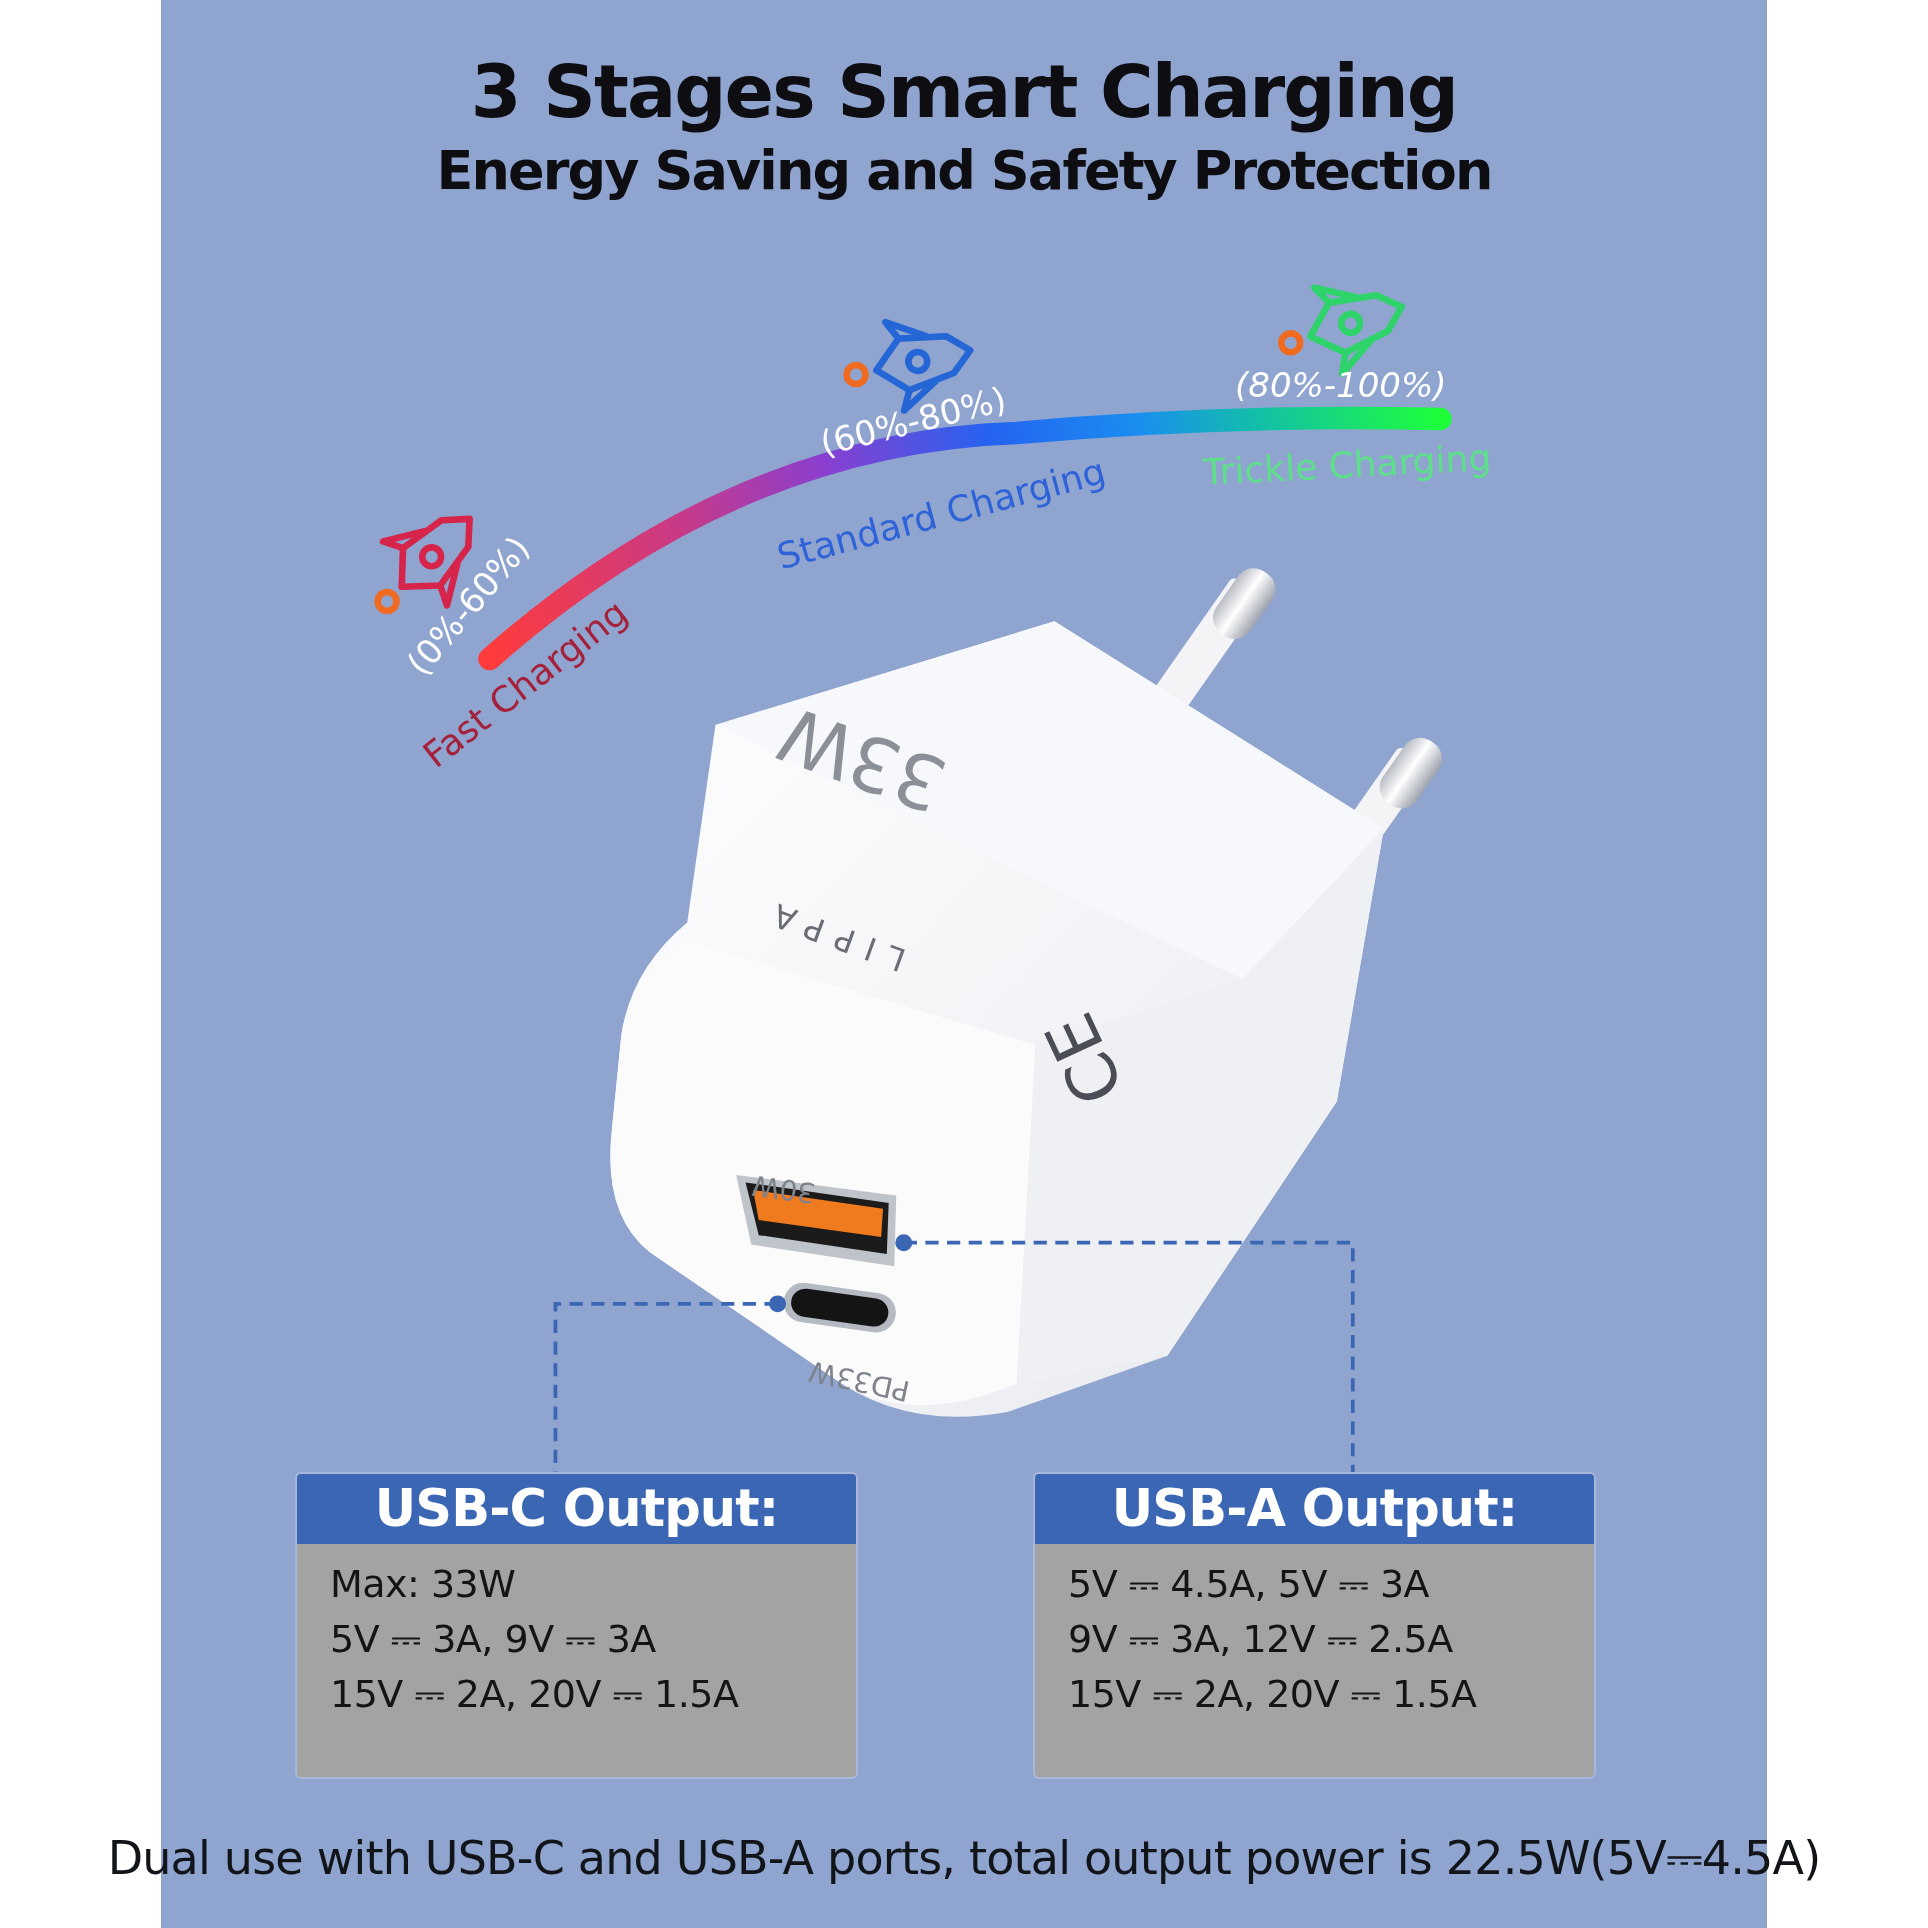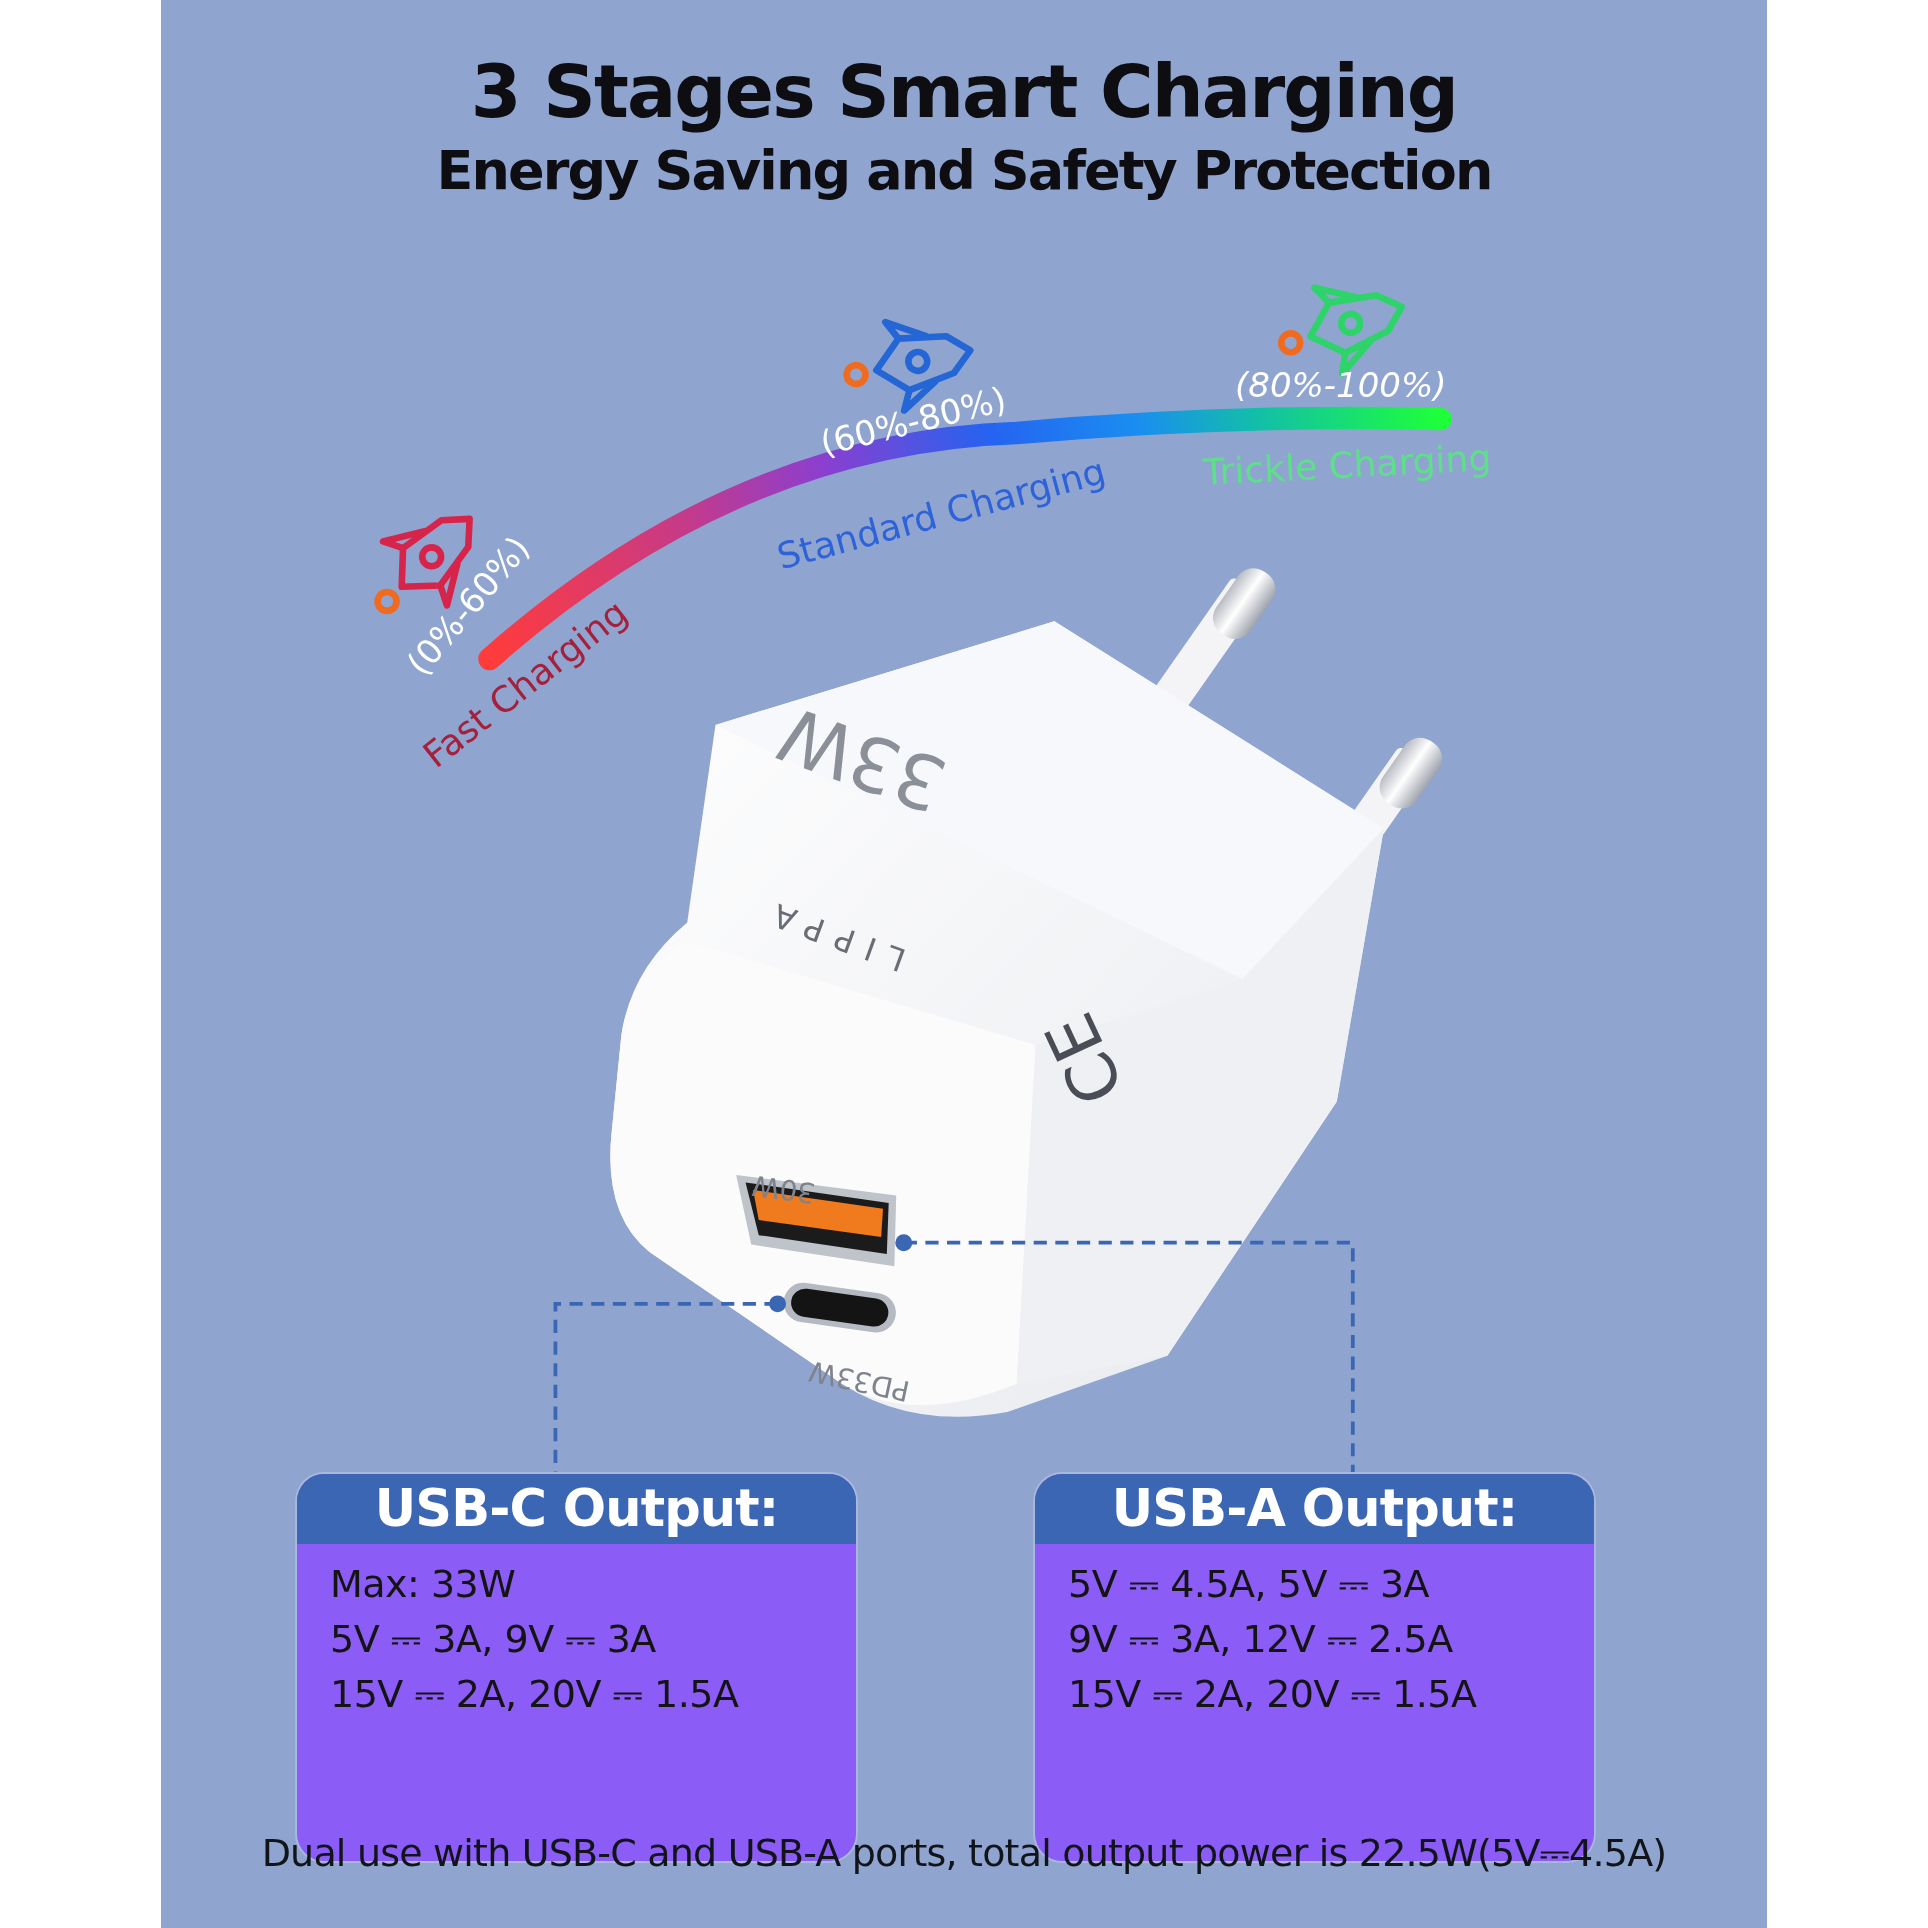--- a/index.html
+++ b/index.html
@@ -5,25 +5,25 @@
   html, body { margin:0; padding:0; }
   body { width:1928px; height:1928px; background:#ffffff; position:relative; overflow:hidden; font-family:"Liberation Sans", "DejaVu Sans", sans-serif; }
   .panel { position:absolute; left:161px; top:0; width:1606px; height:1928px; background:#8fa5d0; }
   .title { position:absolute; left:0; width:1928px; text-align:center; color:#0d0d12; font-weight:bold; font-family:"DejaVu Sans", sans-serif; letter-spacing:-1.9px; }
   .title.l1 { top:49px; font-size:73px; }
   .title.l2 { top:139px; font-size:54px; }
   svg.art { position:absolute; left:0; top:0; }
   .lbl { position:absolute; white-space:nowrap; font-family:"DejaVu Sans", sans-serif; transform-origin:left center; }
   .pct { color:#ffffff; font-size:34px; }
   .stage { font-size:36px; }
-  .box { position:absolute; top:1474px; width:559px; height:387px; border-radius:27px; overflow:hidden; background:#8b5cf6; box-shadow:0 0 0 1.9px #a9b8dc; }
+  .box { position:absolute; top:1474px; width:559px; height:303px; border-radius:4px; overflow:hidden; background:#a3a3a3; box-shadow:0 0 0 1.9px #a9b8dc; }
   .box .hdr { height:70px; background:#3b66b4; color:#ffffff; font-size:51px; font-weight:bold; text-align:center; line-height:70px; font-family:"DejaVu Sans", sans-serif; letter-spacing:-0.9px; }
   .box .rows { padding:13px 0 0 33px; }
   .box .row { font-size:38px; color:#141414; height:55px; line-height:55px; font-family:"DejaVu Sans", sans-serif; letter-spacing:-0.5px; }
-  .footer { position:absolute; top:1831px; left:0; width:1928px; text-align:center; font-size:38px; color:#111418; font-family:"DejaVu Sans", sans-serif; letter-spacing:-0.8px; }
+  .footer { position:absolute; top:1831px; left:0; width:1928px; text-align:center; font-size:46px; color:#111418; font-family:"DejaVu Sans", sans-serif; letter-spacing:-0.8px; }
 </style>
 </head>
 <body>
 
 <div class="panel"></div>
 
 <div class="title l1">3 Stages Smart Charging</div>
 <div class="title l2">Energy Saving and Safety Protection</div>
 
 <svg class="art" width="1928" height="1928" viewBox="0 0 2048 2048">

